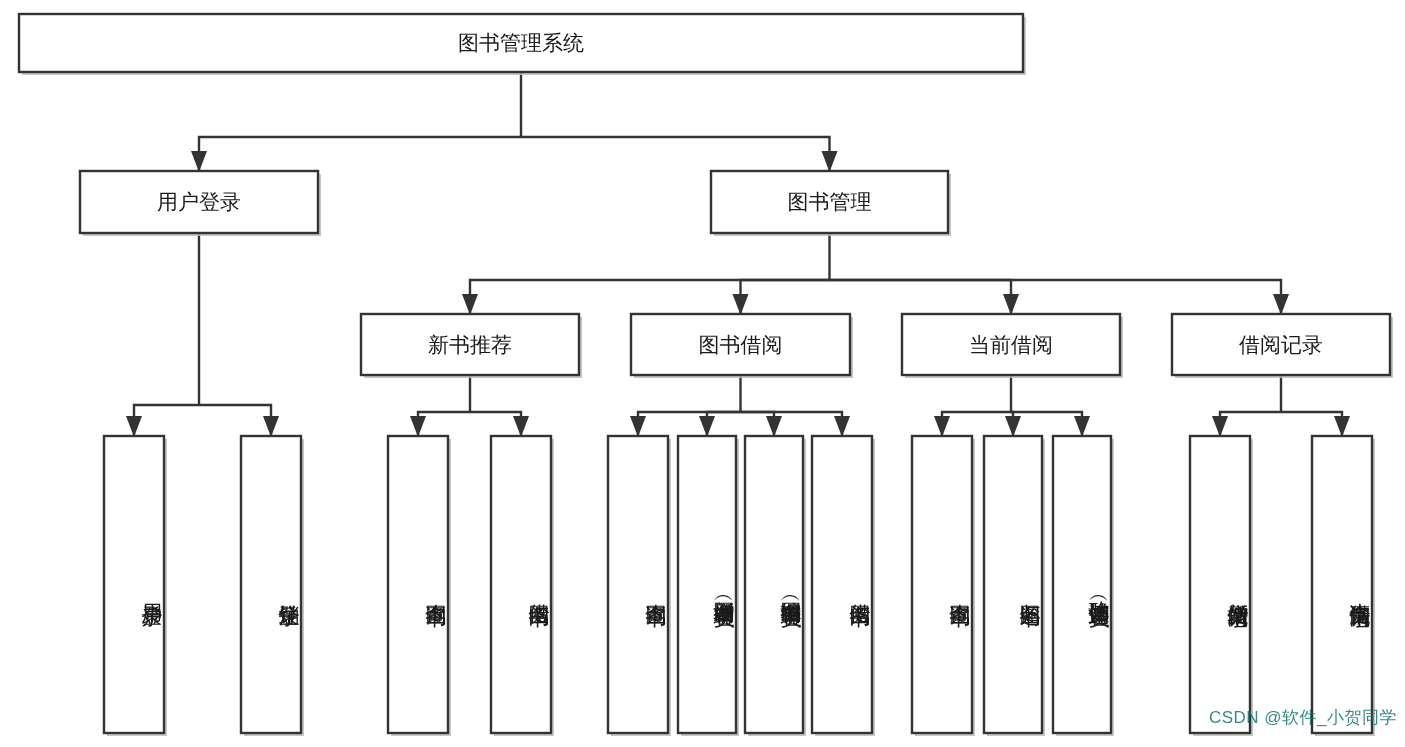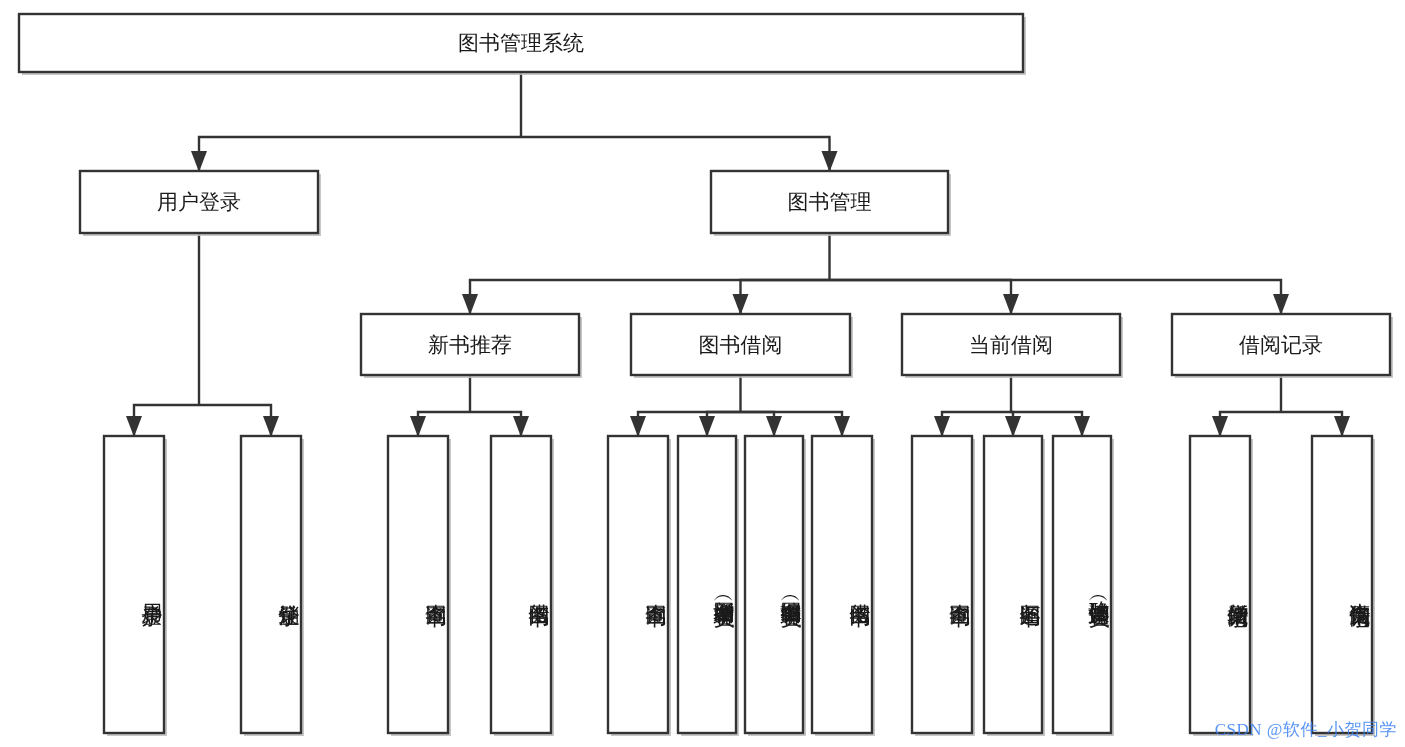--- a/index.html
+++ b/index.html
@@ -67,24 +67,24 @@
     text-align: center;
     white-space: nowrap;
     pointer-events: none;
     display: flex;
     align-items: flex-start;
     justify-content: center;
   }
   .watermark {
     position: absolute;
     right: 8px;
-    bottom: 6px;
-    font-family: Liberation Serif, serif;
+    bottom: 18px;
+    font-family: Liberation Sans, sans-serif;
     font-size: 17px;
-    color: #3b82f6;
+    color: #0f766e;
     opacity: 0.85;
     letter-spacing: 0.5px;
     white-space: nowrap;
   }
 </style>
 </head>
 <body>
 
 <div id="diagram-root">
 

